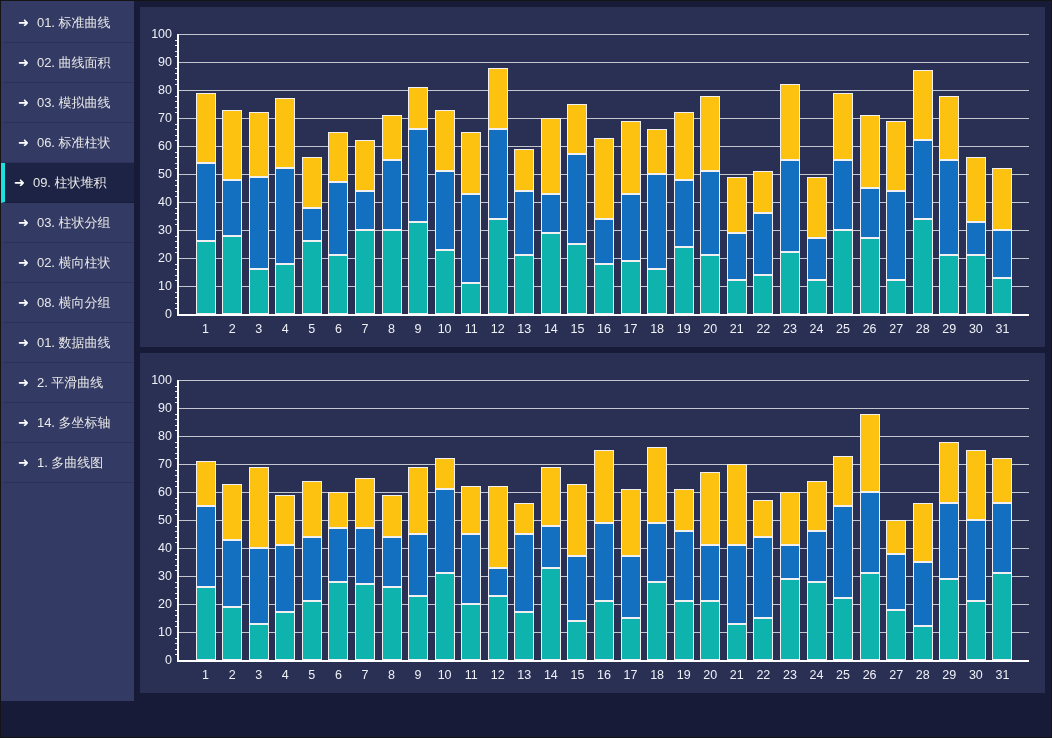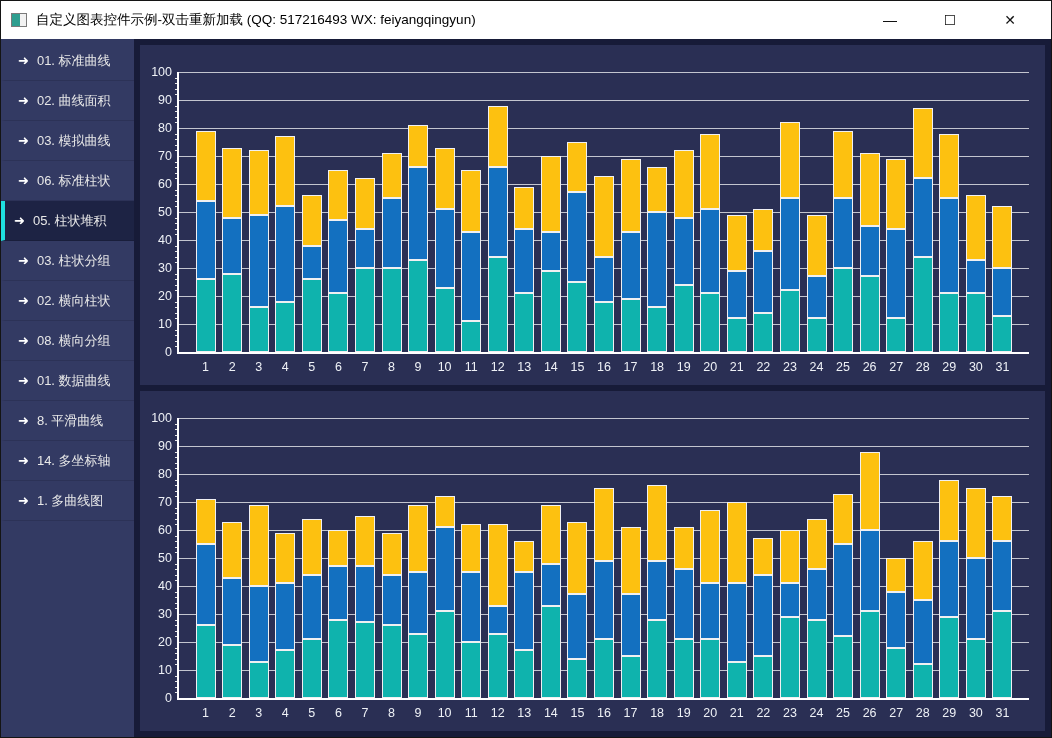--- a/index.html
+++ b/index.html
@@ -26,70 +26,61 @@
   .axis-x{position:absolute;height:2px;background:#ffffff;}
   .minor-tick{position:absolute;width:4px;height:1px;background:#e8e8e8;}
   .ylabel{position:absolute;width:32px;text-align:right;font-size:12.5px;color:#eef1f6;line-height:14px;}
   .xlabel{position:absolute;width:26px;text-align:center;font-size:12.5px;color:#eef1f6;line-height:14px;}
   .bar-seg{position:absolute;width:20px;border:1px solid #f0f0f2;}
 </style>
 </head>
 <body>
 
 <div class="window">
-  <div class="titlebar">
-    <div class="app-icon"></div>
-    <div class="title-text">自定义图表控件示例-双击重新加载 (QQ: 517216493 WX: feiyangqingyun)</div>
-    <div class="win-buttons">
-      <div class="win-btn">—</div>
-      <div class="win-btn">☐</div>
-      <div class="win-btn">✕</div>
-    </div>
-  </div>
   <div class="app-body">
     <div class="sidebar">
         <div class="side-item">
           <span class="arrow">➜</span>
           <span>01. 标准曲线</span>
         </div>
         <div class="side-item">
           <span class="arrow">➜</span>
           <span>02. 曲线面积</span>
         </div>
         <div class="side-item">
           <span class="arrow">➜</span>
           <span>03. 模拟曲线</span>
         </div>
         <div class="side-item">
           <span class="arrow">➜</span>
           <span>06. 标准柱状</span>
         </div>
         <div class="side-item selected">
           <span class="arrow">➜</span>
-          <span>05. 柱状堆积</span>
+          <span>09. 柱状堆积</span>
         </div>
         <div class="side-item">
           <span class="arrow">➜</span>
           <span>03. 柱状分组</span>
         </div>
         <div class="side-item">
           <span class="arrow">➜</span>
           <span>02. 横向柱状</span>
         </div>
         <div class="side-item">
           <span class="arrow">➜</span>
           <span>08. 横向分组</span>
         </div>
         <div class="side-item">
           <span class="arrow">➜</span>
           <span>01. 数据曲线</span>
         </div>
         <div class="side-item">
           <span class="arrow">➜</span>
-          <span>8. 平滑曲线</span>
+          <span>2. 平滑曲线</span>
         </div>
         <div class="side-item">
           <span class="arrow">➜</span>
           <span>14. 多坐标轴</span>
         </div>
         <div class="side-item">
           <span class="arrow">➜</span>
           <span>1. 多曲线图</span>
         </div>
       </div>

